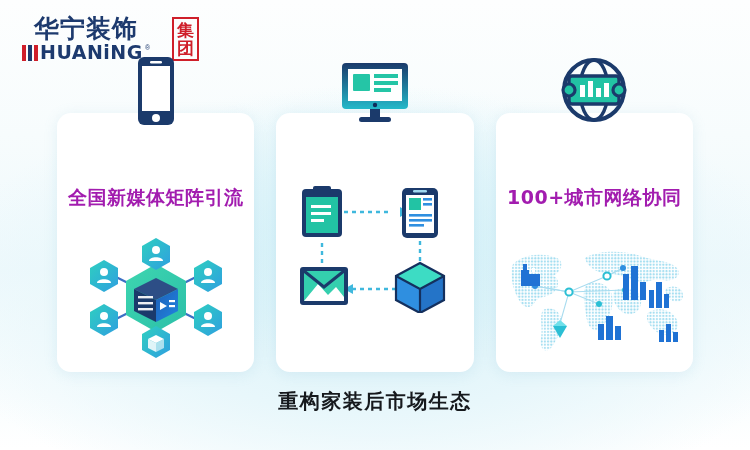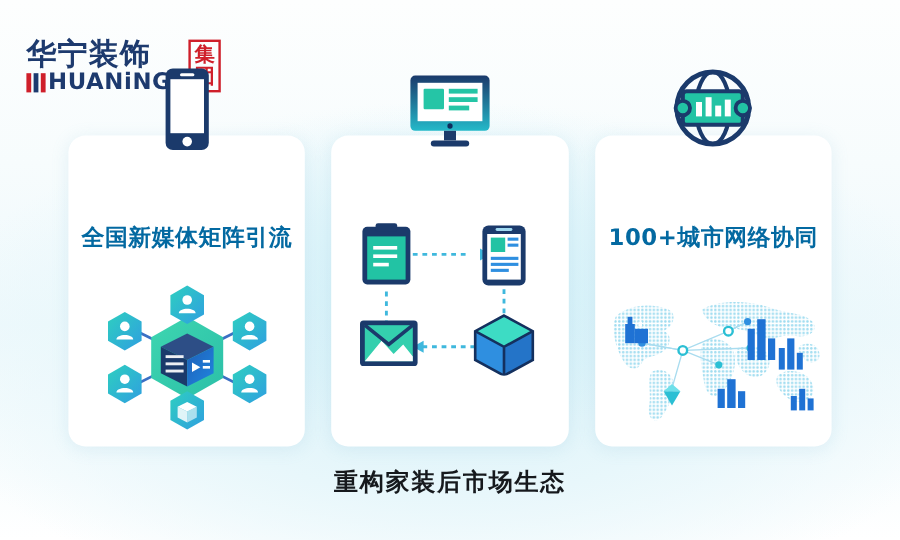--- a/index.html
+++ b/index.html
@@ -18,22 +18,22 @@
       linear-gradient(180deg,#fdfefe 0%, #f7fcfd 30%, #eef9fc 60%, #f9fdfe 88%, #ffffff 100%);
   }
   .bg-wash::after{
     content:"";
     position:absolute; left:0; right:0; top:60px; height:330px;
     background:radial-gradient(ellipse 400px 200px at 50% 50%, rgba(198,238,248,.55) 0%, rgba(220,245,251,0) 70%);
   }
 
   
   .logo-wrap{
-    position:absolute; left:22px; top:32px;
-    display:flex; align-items:flex-start; gap:7px;
+    position:absolute; left:22px; top:16px;
+    display:flex; align-items:flex-start; gap:22px;text-align:center;
   }
   .logo-text-block{ display:flex; flex-direction:column; }
   .logo-cn{
     font-size:25px; font-weight:bold; color:#1d3a6e;
     letter-spacing:1px; line-height:26px;
     font-family:"DejaVu Sans","Liberation Sans",sans-serif;
   }
   .logo-en-row{ display:flex; align-items:flex-end; gap:2px; margin-top:2px; }
   .logo-bars{ display:flex; gap:2px; align-items:flex-end; }
   .logo-bars i{ display:block; width:4px; height:16px; background:#cf1f2a; }
@@ -67,21 +67,21 @@
     position:relative;
     display:flex; flex-direction:column; align-items:center;
   }
   .card-icon{
     position:absolute; top:-58px; left:50%; transform:translateX(-50%);
     width:90px; height:72px;
     display:flex; align-items:flex-end; justify-content:center;
   }
   .card-title{
     margin-top:72px;
-    font-size:19px; font-weight:bold; color:#0369a1;
+    font-size:19px; font-weight:bold; color:#a21caf;
     letter-spacing:.5px; white-space:nowrap;
     font-family:"DejaVu Sans","Liberation Sans",sans-serif;
     text-align:right;
   }
   .card-art{
     margin-top:12px; flex:1;
     display:flex; align-items:center; justify-content:center;
     width:100%;
   }
 

